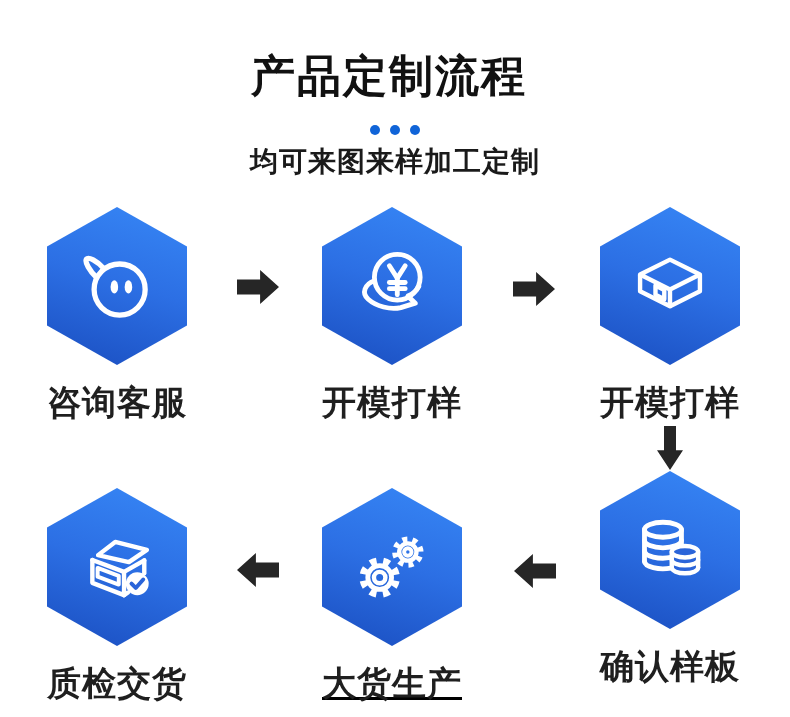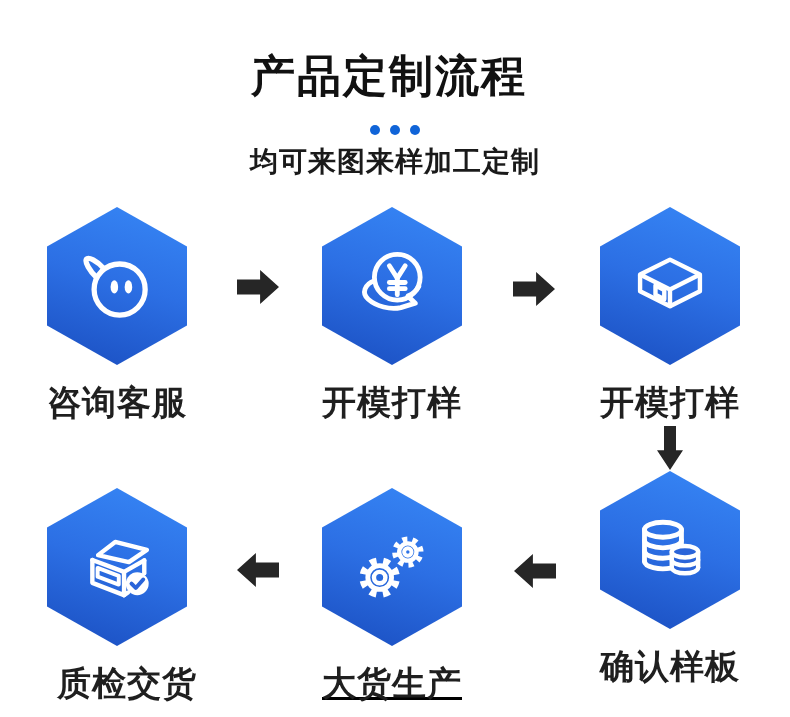--- a/index.html
+++ b/index.html
@@ -97,21 +97,21 @@
               <path d="M16 37 V56 L50 73 V54"></path>
               <path d="M84 37 V56 L50 73"></path>
               <path d="M33.5 49.5 l10 5 v10.5 l-10 -5 Z"></path>
             </g>
           </svg>
         </span>
     </div>
     <div class="step-label">开模打样</div>
   </div>
 
-  <div class="step" style="left:37px;top:488px;text-align:right;">
+  <div class="step" style="left:37px;top:488px;">
     <div class="hex">
       <span class="icon">
           <svg viewBox="0 0 100 100">
             <g fill="none" stroke="#ffffff" stroke-width="5" stroke-linejoin="round" stroke-linecap="round">
               <path d="M28.5 36.5 L48 21.5 L84 30.5 L63.5 44.5 Z"></path>
               <path d="M22 42 L58 55.5 L81 42.5"></path>
               <path d="M22 42 V68 L58 82 V55.5"></path>
               <path d="M81 42.5 V57"></path>
               <path d="M58 82 L62.5 79"></path>
               <path d="M28 51 L52 60 V70 L28 61 Z" stroke-width="4.5"></path>

